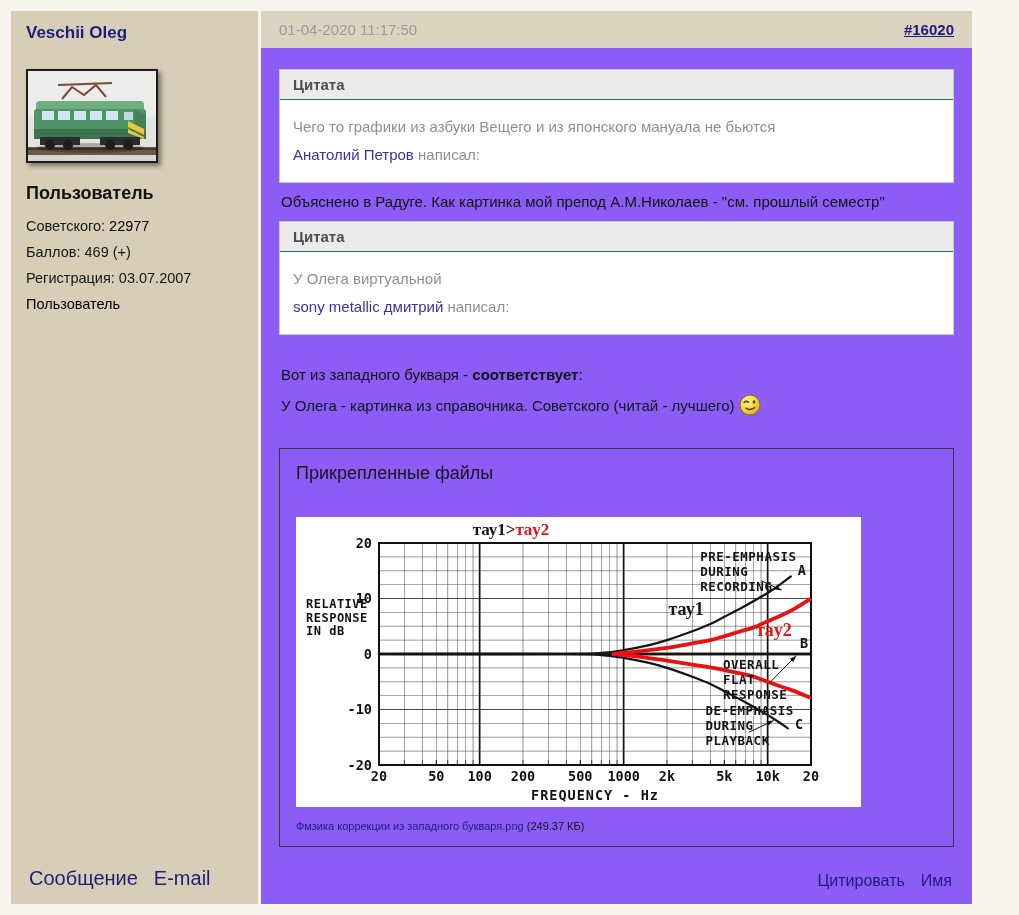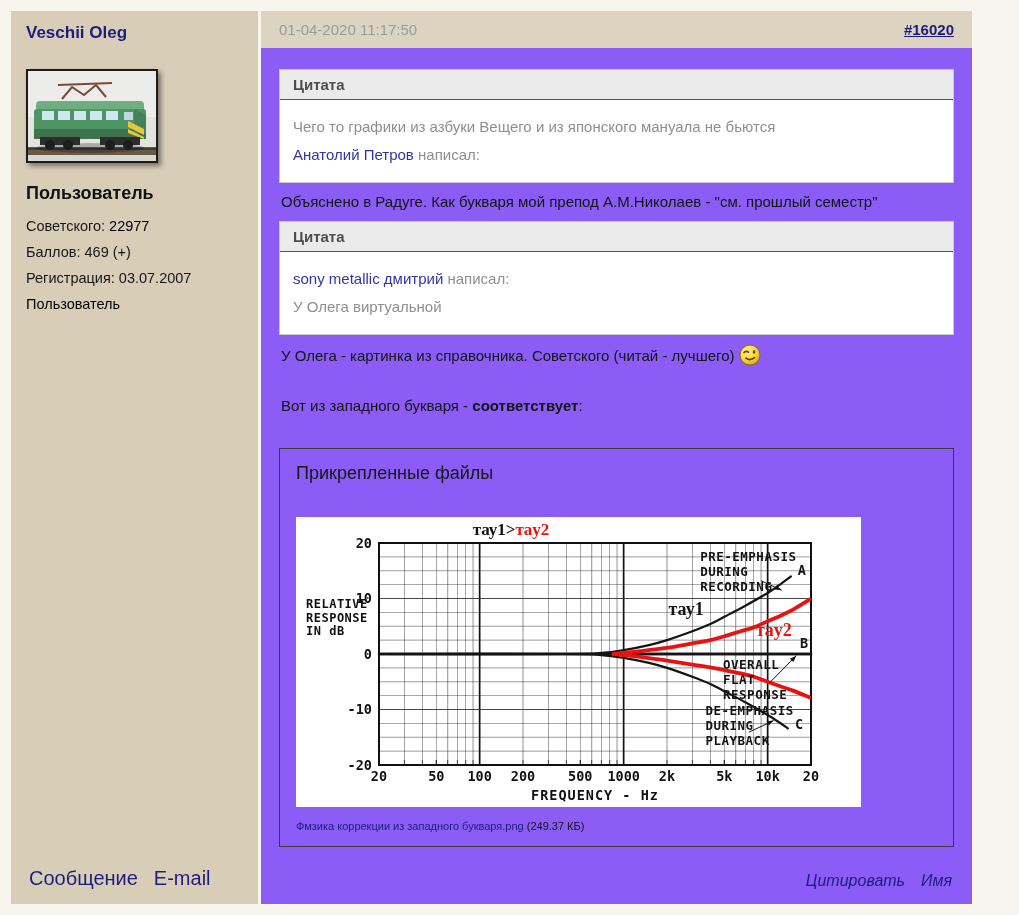--- a/index.html
+++ b/index.html
@@ -32,21 +32,21 @@
   .reply{margin:9px 2px 9px 2px;line-height:20px;color:#141414;}
   .reply .smiley{vertical-align:-5px;margin-left:4px;}
   .reply.gap{margin-top:30px;}
   
   .attach-box{border:1px solid #3a3a3a;margin:32px 0 0 0;padding:14px 16px;}
   .attach-title{font-size:18px;color:#161616;}
   .chart-wrap{margin-top:33px;width:565px;height:290px;background:#ffffff;cursor:pointer;}
   .attach-file{margin-top:13px;font-size:11px;color:#161616;}
   .attach-file a{color:#1d1d7e;text-decoration:none;}
   .main-footer{position:absolute;right:20px;bottom:14px;font-size:16px;}
-  .main-footer a{color:#1d1d7e;text-decoration:none;margin-left:16px;font-style:italic;}
+  .main-footer a{color:#1d1d7e;text-decoration:none;margin-left:16px;}
 </style>
 </head>
 <body>
 
 <div class="page">
 
   <div class="sidebar">
     <a class="username" href="#">Veschii Oleg</a>
 
     <div class="avatar">
@@ -107,45 +107,45 @@
     <div class="content">
 
       <div class="quote">
         <div class="quote-header">Цитата</div>
         <div class="quote-body">
           <div>Чего то графики из азбуки Вещего и из японского мануала не бьются</div>
           <div><a href="#">Анатолий Петров</a><span> написал:</span></div>
         </div>
       </div>
 
-      <div class="reply">Объяснено в Радуге. Как букваря мой препод А.М.Николаев - "см. прошлый семестр"</div>
+      <div class="reply">Объяснено в Радуге. Как картинка мой препод А.М.Николаев - "см. прошлый семестр"</div>
 
       <div class="quote">
         <div class="quote-header">Цитата</div>
         <div class="quote-body">
+          <div>У Олега виртуальной</div>
           <div><a href="#">sony metallic дмитрий</a><span> написал:</span></div>
-          <div>У Олега виртуальной</div>
         </div>
       </div>
+
+      <div class="reply gap"><span>Вот из западного букваря - </span><b>соответствует</b><span>:</span></div>
 
       <div class="reply"><span>У Олега - картинка из справочника. Советского (читай - лучшего)</span><svg class="smiley" width="22" height="22" viewBox="-11 -11 22 22">
           <defs>
               <radialGradient id="smg" cx="35%" cy="30%" r="80%">
             <stop offset="0%" stop-color="#fff38a"></stop>
                 <stop offset="55%" stop-color="#fcd73a"></stop>
                 <stop offset="100%" stop-color="#dba019"></stop>
           </radialGradient>
             </defs>
           <circle r="10" fill="url(#smg)" stroke="#8a6d10" stroke-width="1"></circle>
           <path d="M -6 -2.5 Q -3.8 -4.5 -1.6 -2.8" fill="none" stroke="#5a4408" stroke-width="1.6" stroke-linecap="round"></path>
           <ellipse cx="4" cy="-3" rx="1.3" ry="1.8" fill="#5a4408"></ellipse>
           <path d="M -4 3.2 Q 0 6.2 4.5 2.6" fill="none" stroke="#5a4408" stroke-width="1.6" stroke-linecap="round"></path>
         </svg></div>
-
-      <div class="reply gap"><span>Вот из западного букваря - </span><b>соответствует</b><span>:</span></div>
 
       <div class="attach-box">
         <div class="attach-title">Прикрепленные файлы</div>
         <div class="chart-wrap" id="chart"><svg width="565" height="290" viewBox="0 0 565 290">
               <rect x="0" y="0" width="565" height="290" fill="#ffffff"></rect>
               <line x1="108.3571413040181" y1="26" x2="108.3571413040181" y2="248" stroke="#2a2a2a" stroke-width="0.6" opacity="0.85"></line>
               <line x1="126.3483193756133" y1="26" x2="126.3483193756133" y2="248" stroke="#2a2a2a" stroke-width="0.6" opacity="0.85"></line>
               <line x1="140.30336124877343" y1="26" x2="140.30336124877343" y2="248" stroke="#2a2a2a" stroke-width="0.6" opacity="0.85"></line>
               <line x1="151.7054606796314" y1="26" x2="151.7054606796314" y2="248" stroke="#2a2a2a" stroke-width="0.6" opacity="0.85"></line>
               <line x1="161.3457983864397" y1="26" x2="161.3457983864397" y2="248" stroke="#2a2a2a" stroke-width="0.6" opacity="0.85"></line>

